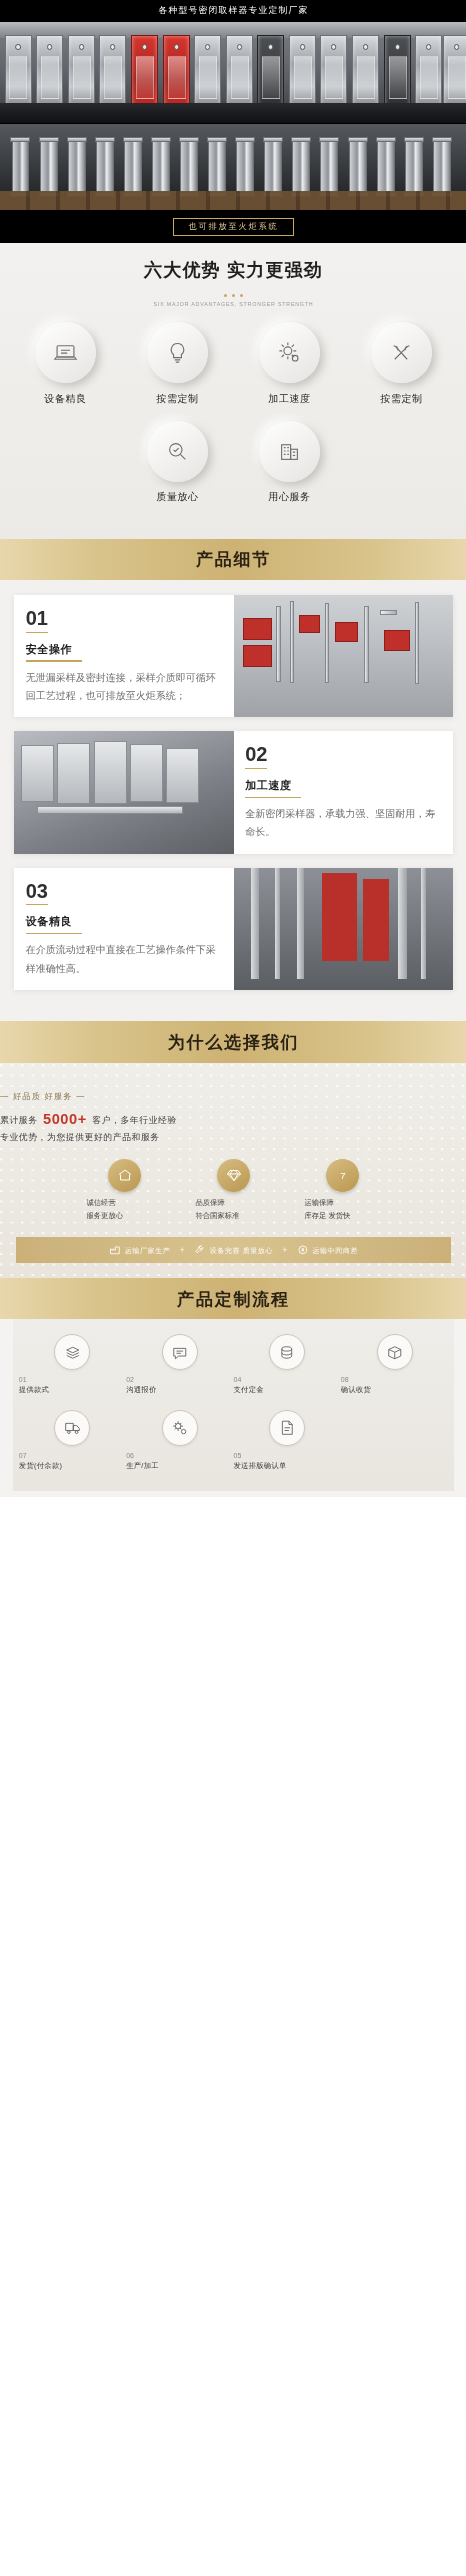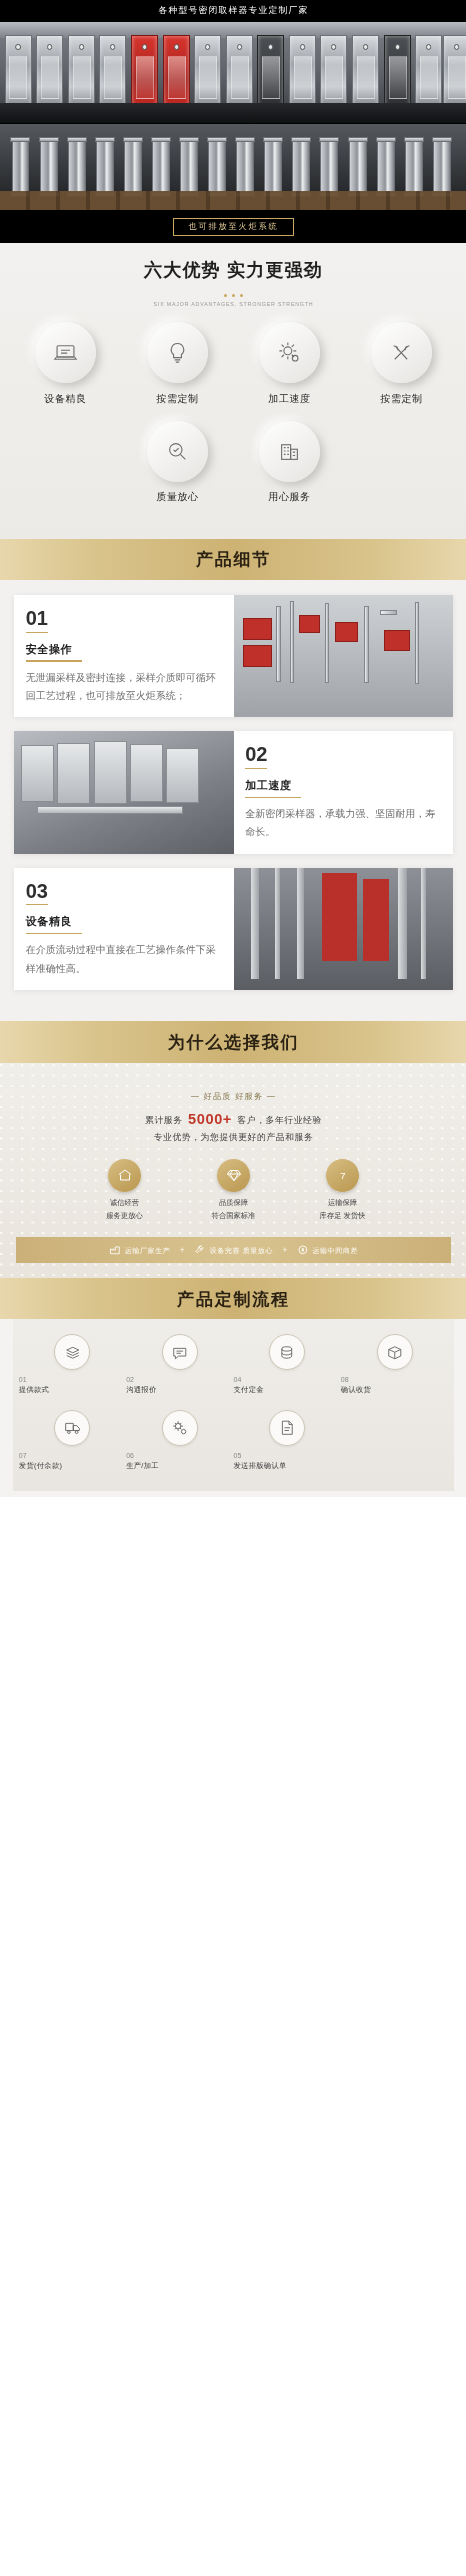--- a/index.html
+++ b/index.html
@@ -145,21 +145,20 @@
   .pic-ind { position:absolute; inset:0; background:linear-gradient(180deg,#8d9197,#5a5e63); }
   .pic-ind .red { position:absolute; background:#b9302a; }
   .pic-ind .pole { position:absolute; background:linear-gradient(90deg,#dcdee0,#9ea2a6); }
 
   
   .why {
     background:
       radial-gradient(circle at 12% 20%, rgba(255,255,255,.8) 0 1.2px, transparent 1.2px) 0 0/10.5px 10.5px,
       linear-gradient(180deg,#f0eee9,#e9e5dd);
     padding:17.5px 0 15px;
-    text-align:center;
   }
   .why .sep { margin:10.5px 0 9.4px; font-size:8.2px; color:#8a7a52; letter-spacing:1.2px; }
   .stat { font-size:8.8px; color:#3c3c3c; letter-spacing:0.6px; }
   .stat .big { color:#c0392b; font-size:14.6px; font-weight:bold; vertical-align:-1.2px; margin:0 2.3px; }
   .stat2 { font-size:8.8px; color:#3c3c3c; letter-spacing:0.6px; margin-top:4.7px; }
   .trio { display:flex; justify-content:center; gap:33px; margin-top:15px; }
   .trio .t { width:76px; }
   .tcirc {
     width:33px;height:33px;border-radius:50%;margin:0 auto 5.8px;
     background:linear-gradient(145deg,#d7bd82,#b9974f);

